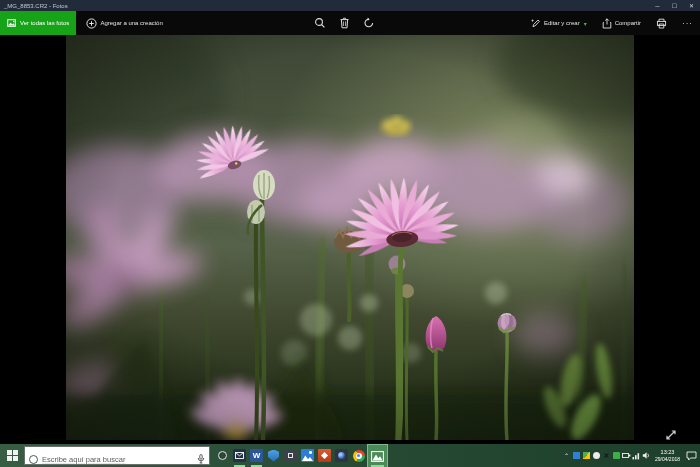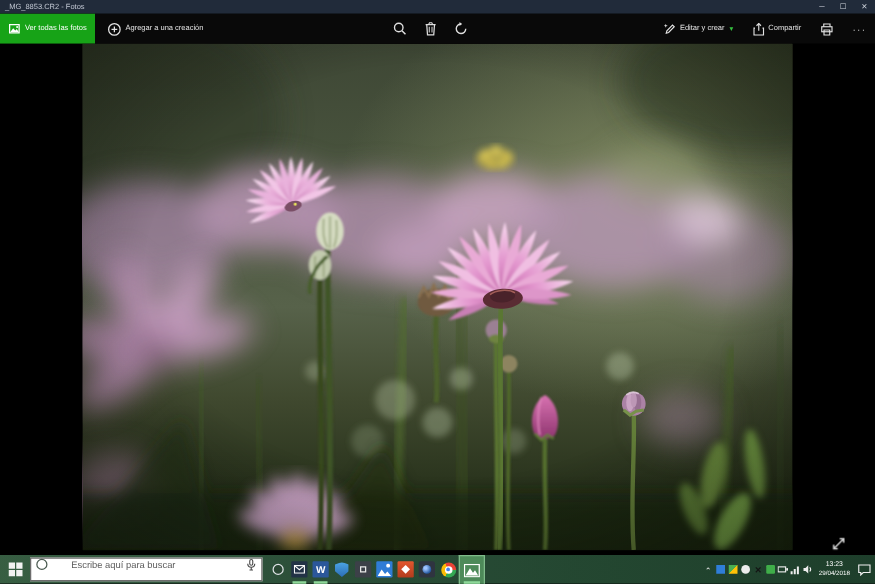--- a/index.html
+++ b/index.html
@@ -37,21 +37,21 @@
   
   .taskbar{position:absolute;left:0;right:0;bottom:0;height:23px;
     background:linear-gradient(90deg,#39604474 , #2c503a7e 30%, #22452fb8 70%, #1d3d2abf),
                linear-gradient(90deg,#365c41,#2a4d37 45%,#20432e);
     display:flex;align-items:center;}
   .start{width:24px;height:23px;display:flex;align-items:center;justify-content:center;
     background:transparent;border:0;cursor:default;}
   .winlogo{display:grid;grid-template-columns:5px 5px;grid-template-rows:5px 5px;gap:1px;}
   .winlogo span{background:#f2f2f2;}
   .search{width:186px;height:19px;background:#fff;border:1px solid #6d6d6d;
-    display:flex;align-items:flex-start;padding:0 4px;gap:19px;}
+    display:flex;align-items:flex-end;padding:0 4px;gap:4px;text-decoration:underline;}
   .ring{width:9px;height:9px;border:1.5px solid #4a5a50;border-radius:50%;flex:0 0 auto;}
   .search input{flex:1;border:0;outline:none;background:transparent;font-family:inherit;
     font-size:7.5px;color:#444;padding:0;min-width:0;}
   .search input::placeholder{color:#5c5c5c;opacity:1;}
 
   .apps{display:flex;align-items:center;height:100%;margin-left:4px;}
   .app{position:relative;width:17px;height:23px;display:flex;align-items:center;justify-content:center;
     background:transparent;border:0;padding:0;cursor:default;}
   .app.running::after{content:"";position:absolute;left:3px;right:3px;bottom:0;height:2px;background:#8fd99a;}
   .tile{width:13px;height:13px;border-radius:1px;display:flex;align-items:center;justify-content:center;}

